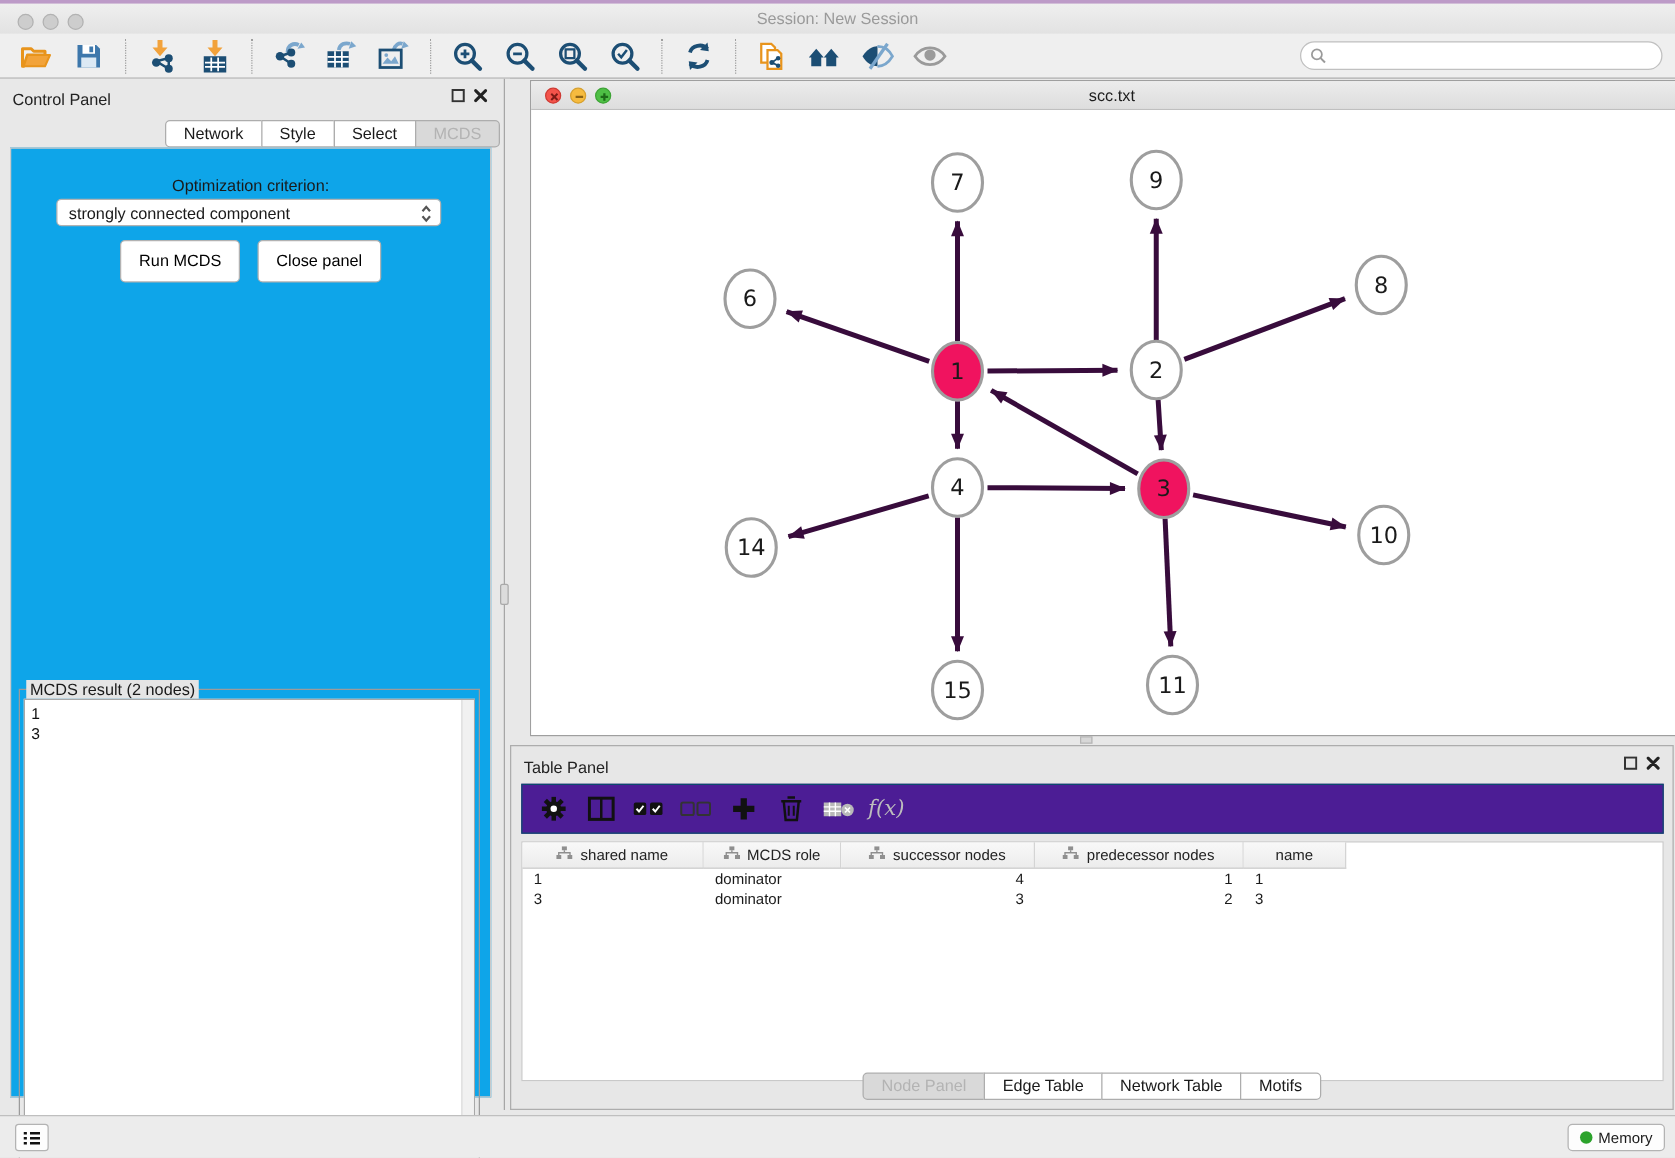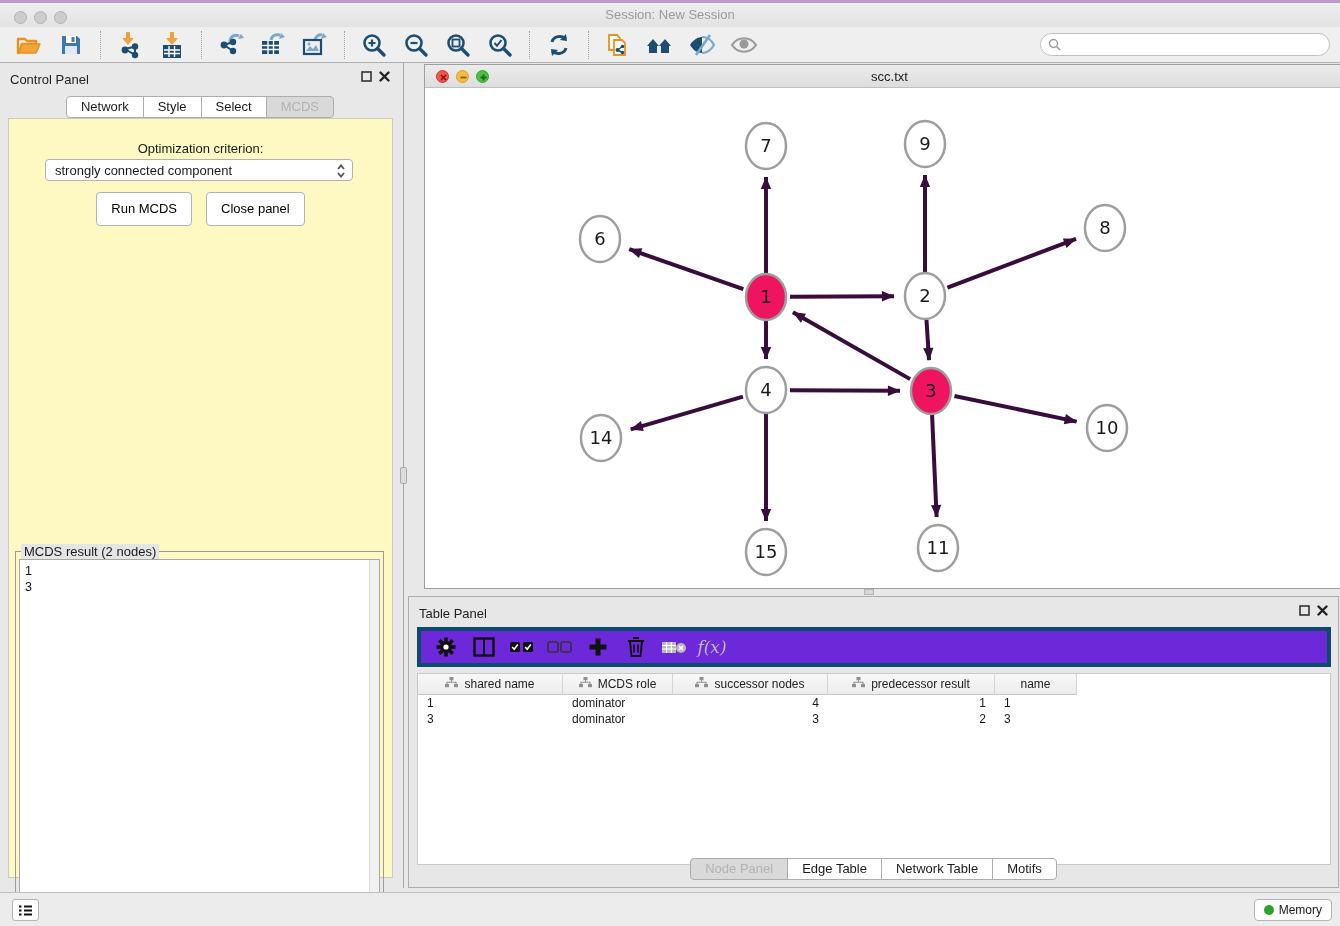--- a/index.html
+++ b/index.html
@@ -14,26 +14,26 @@
 
   .toolbar { position:absolute; top:27px; left:0; right:0; height:36px; background:#efefef; border-bottom:1px solid #aeaeae; display:flex; align-items:center; padding-left:8px; }
   .tbicon { width:32px; height:30px; display:flex; align-items:center; justify-content:center; margin:0 5px; }
   .tbsep { width:1px; height:28px; border-left:1px dotted #9f9f9f; margin:0 8px; }
   .searchbox { position:absolute; right:10px; top:6px; width:290px; height:23px; background:#fff; border:1px solid #c0c0c0; border-radius:12px; display:flex; align-items:center; padding-left:7px; }
 
   
   .control-panel { position:absolute; left:0; top:63px; width:400px; height:825px; background:#e8e8e8; }
   .panel-head { position:absolute; left:10px; top:9px; font-size:13px; color:#222; }
   .panel-btns { position:absolute; right:10px; top:8px; display:flex; gap:7px; }
-  .tabrow { position:absolute; top:33px; left:0; right:0; display:flex; justify-content:center; }
+  .tabrow { position:absolute; top:33px; left:0; right:0; display:flex; justify-content:flex-end; }
   .tab { height:22px; line-height:20px; padding:0 14px; background:#fff; border:1px solid #adadad; margin-left:-1px; font-size:13px; cursor:default; }
   .tab.first { border-radius:4px 0 0 4px; margin-left:0; }
   .tab.last { border-radius:0 4px 4px 0; }
   .tab.active { background:#d9d9d9; color:#b3b3b3; }
-  .cp-content { position:absolute; left:8px; top:55px; width:385px; height:760px; background:#fef9c3; border:1px solid #c9c9c9; }
+  .cp-content { position:absolute; left:8px; top:55px; width:385px; height:760px; background:#0ea5e9; border:1px solid #c9c9c9; }
   .opt-label { position:absolute; top:22px; left:0; right:0; text-align:center; }
   .dropdown { position:absolute; top:40px; left:36px; width:308px; height:22px; background:#fff; border:1px solid #b2b2b2; border-radius:4px; display:flex; align-items:center; padding-left:9px; }
   .dropdown .stepper { position:absolute; right:6px; top:3px; }
   .btnrow { position:absolute; top:73px; left:0; right:0; display:flex; justify-content:center; gap:14px; }
   .pushbtn { height:34px; line-height:20px; padding:0 14px; background:#fff; border:1px solid #b2b2b2; border-radius:4px; font-size:13px; }
   .result-box { position:absolute; left:6px; top:432px; width:369px; height:378px; border:1px solid #9b9b9b; }
   .result-legend { position:absolute; top:-8px; left:5px; background:#e5e5e5; padding:0 3px; font-size:13px;text-align:center; }
   .result-inner { position:absolute; left:3px; top:7px; right:3px; bottom:3px; background:#fff; border:1px solid #a8a8a8; }
   .result-text { font-family:"Liberation Sans",sans-serif; font-size:12.5px; padding:3px 0 0 5px; line-height:16px; color:#111; }
   .result-scroll { position:absolute; right:0; top:0; bottom:0; width:10px; background:#f1f1f1; border-left:1px solid #dcdcdc; }
@@ -46,21 +46,21 @@
   
   .net-window { position:absolute; left:424px; top:64px; width:931px; height:525px; background:#fff; border:1px solid #9f9f9f; }
   .net-titlebar { position:absolute; left:0; top:0; right:0; height:23px; background:linear-gradient(#ececec,#dddddd); border-bottom:1px solid #bfbfbf; }
   .net-title { position:absolute; left:0; right:0; top:4px; text-align:center; font-size:13px; color:#1d1d1d; }
   .nlight { position:absolute; top:5px; width:13px; height:13px; border-radius:50%; }
   .net-canvas { position:absolute; left:0; top:23px; right:0; bottom:0; background:#fff; }
   .hsplit-grip { position:absolute; left:456px; top:526px; width:10px; height:6px; background:#d7d7d7; border:1px solid #b5b5b5; }
 
   
   .table-panel { position:absolute; left:408px; top:596px; width:931px; height:292px; background:#e7e7e7; border:1px solid #adadad; }
-  .tp-toolbar { position:absolute; left:8px; top:30px; width:914px; height:40px; background:#6d28d9; border:4px solid #0c4a6e; display:flex; align-items:center; padding-left:10px; }
+  .tp-toolbar { position:absolute; left:8px; top:30px; width:914px; height:40px; background:#4c1d95; border:1px solid #0c4a6e; display:flex; align-items:center; padding-left:10px; }
   .tpicon { width:30px; height:28px; display:flex; align-items:center; justify-content:center; margin-right:8px; }
   .fx { font-family:"DejaVu Serif",serif; font-style:italic; font-size:17px; color:#bdbdbd; }
   .tp-table { position:absolute; left:8px; top:76px; width:914px; height:192px; background:#fff; border:1px solid #c9c9c9; }
   .thead { display:flex; height:21px; }
   .th { display:flex; align-items:center; justify-content:center; gap:6px; background:linear-gradient(#f8f8f8,#ececec); border-right:1px solid #d4d4d4; border-bottom:1px solid #c6c6c6; font-size:12px; color:#222; }
   .trow { display:flex; height:16px; font-size:12px; }
   .td { padding:0 9px; line-height:16px; white-space:nowrap; overflow:hidden; }
   .tp-tabs { position:absolute; left:0; right:0; top:261px; display:flex; justify-content:center; }
 
   
@@ -466,21 +466,21 @@
         </div>
         <div class="th" style="width: 167px;">
           <span><svg width="13" height="11" viewBox="0 0 13 11">
               <g fill="#8f8f8f">
                 <rect x="4.5" y="0" width="4" height="3.2"></rect>
                 <rect x="0" y="7" width="4" height="3.2"></rect>
                 <rect x="9" y="7" width="4" height="3.2"></rect>
                 <path d="M6.5 3.2 v2 M2 7 v-1.8 h9 V7" fill="none" stroke="#8f8f8f" stroke-width="1.1"></path>
               </g>
             </svg></span>
-          <span>predecessor result</span>
+          <span>predecessor nodes</span>
         </div>
         <div class="th" style="width: 82px;">
           <span>name</span>
         </div>
       </div>
     <div id="table-body">
         <div class="trow">
           <div class="td" style="width: 145px; text-align: left;">1</div>
           <div class="td" style="width: 110px; text-align: left;">dominator</div>
           <div class="td" style="width: 155px; text-align: right;">4</div>

